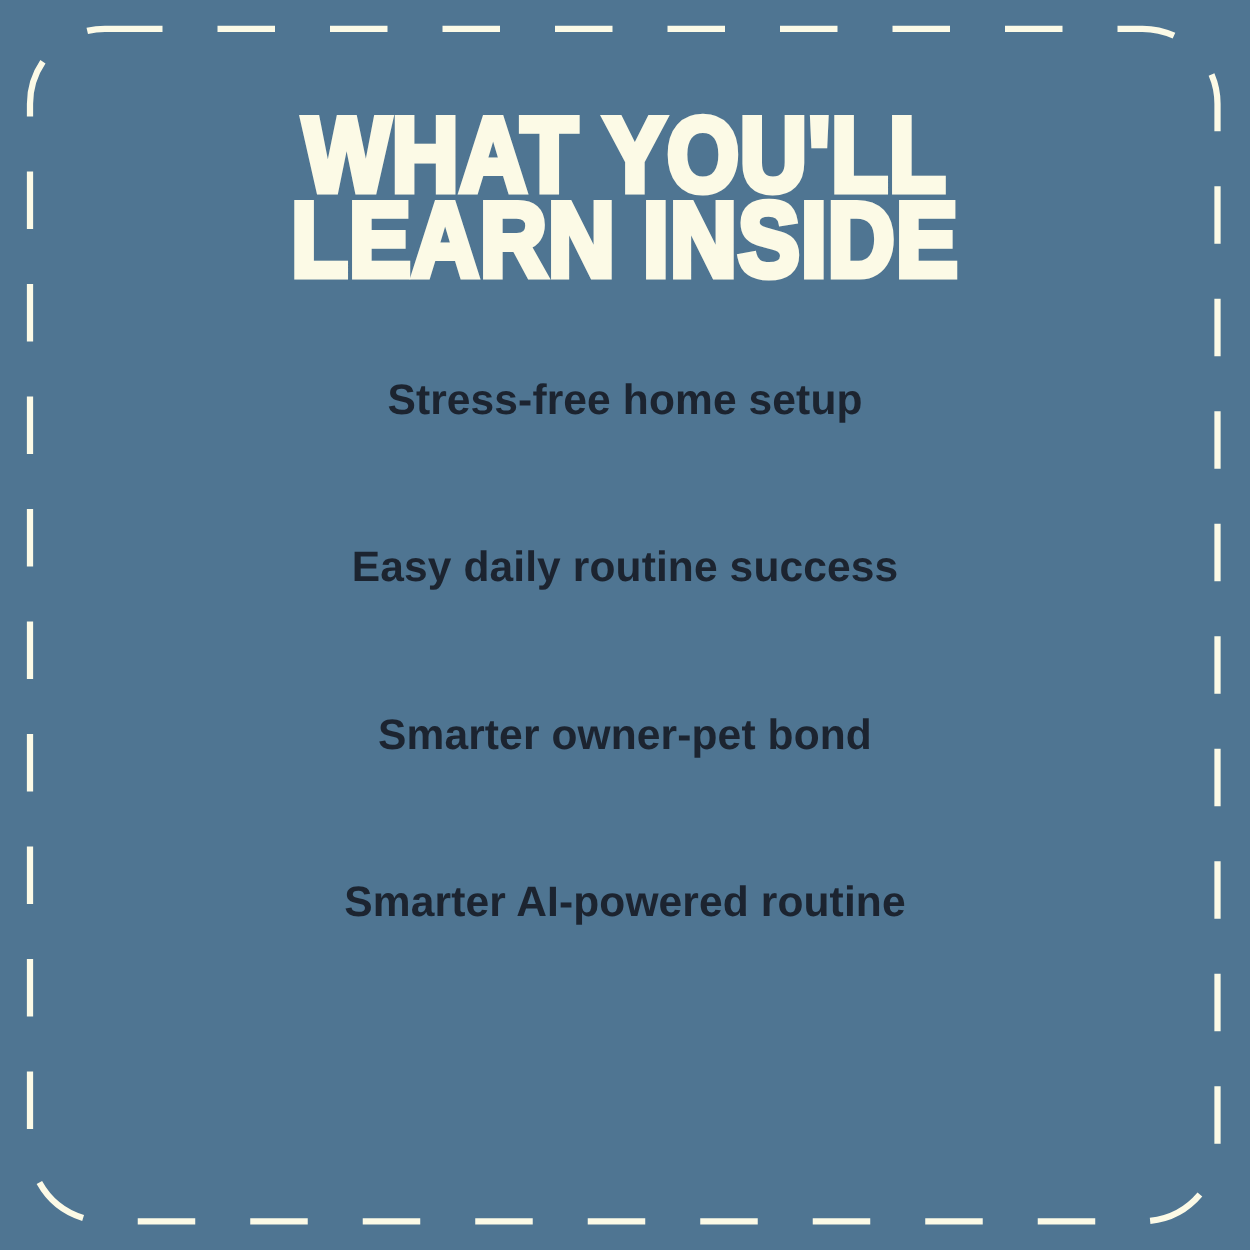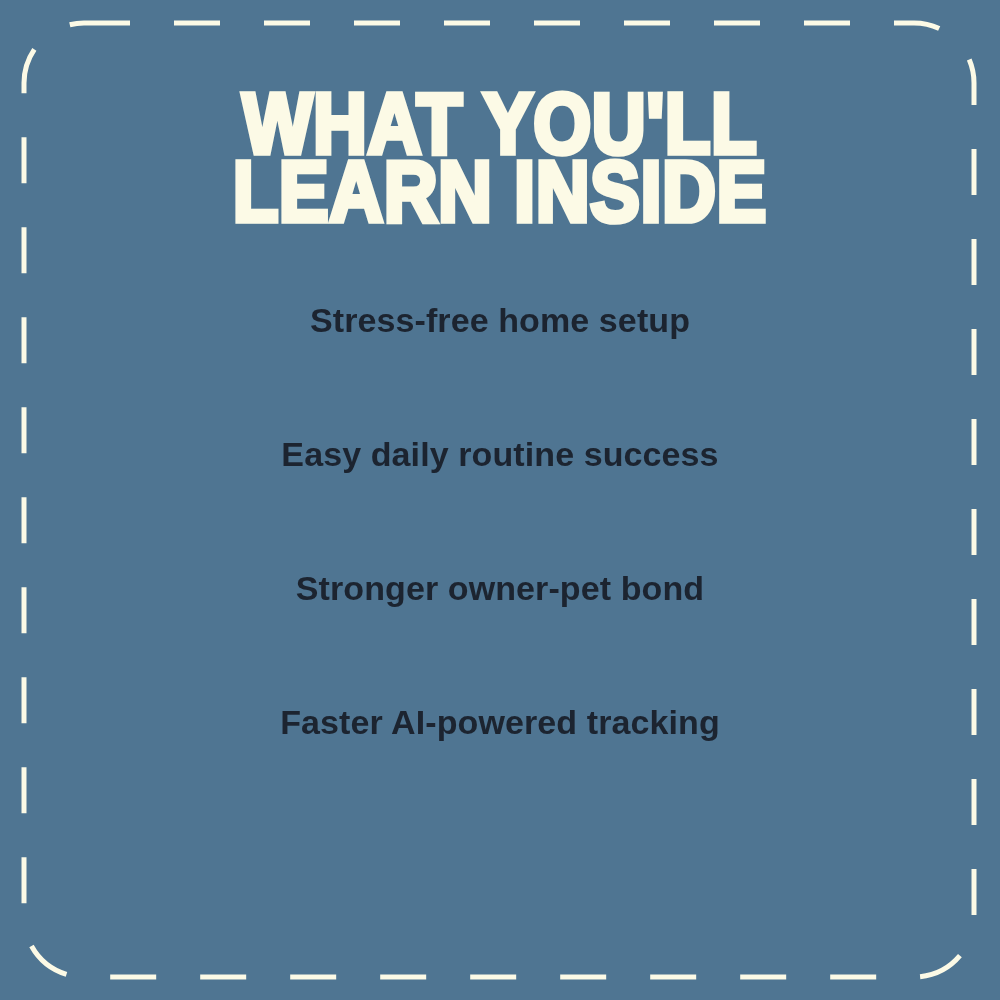--- a/index.html
+++ b/index.html
@@ -102,17 +102,17 @@
   </svg>
 
   <div id="headline">
     <span class="headline-line" id="headline-line-1">WHAT YOU'LL</span>
     <span class="headline-line" id="headline-line-2">LEARN INSIDE</span>
   </div>
 
   <div id="benefit-list">
     <div class="benefit-item">Stress-free home setup</div>
     <div class="benefit-item">Easy daily routine success</div>
-    <div class="benefit-item">Stronger owner-pet bond</div>
-    <div class="benefit-item">Faster AI-powered tracking</div>
+    <div class="benefit-item">Smarter owner-pet bond</div>
+    <div class="benefit-item">Smarter AI-powered routine</div>
   </div>
 
 </div>
 
 </body></html>

